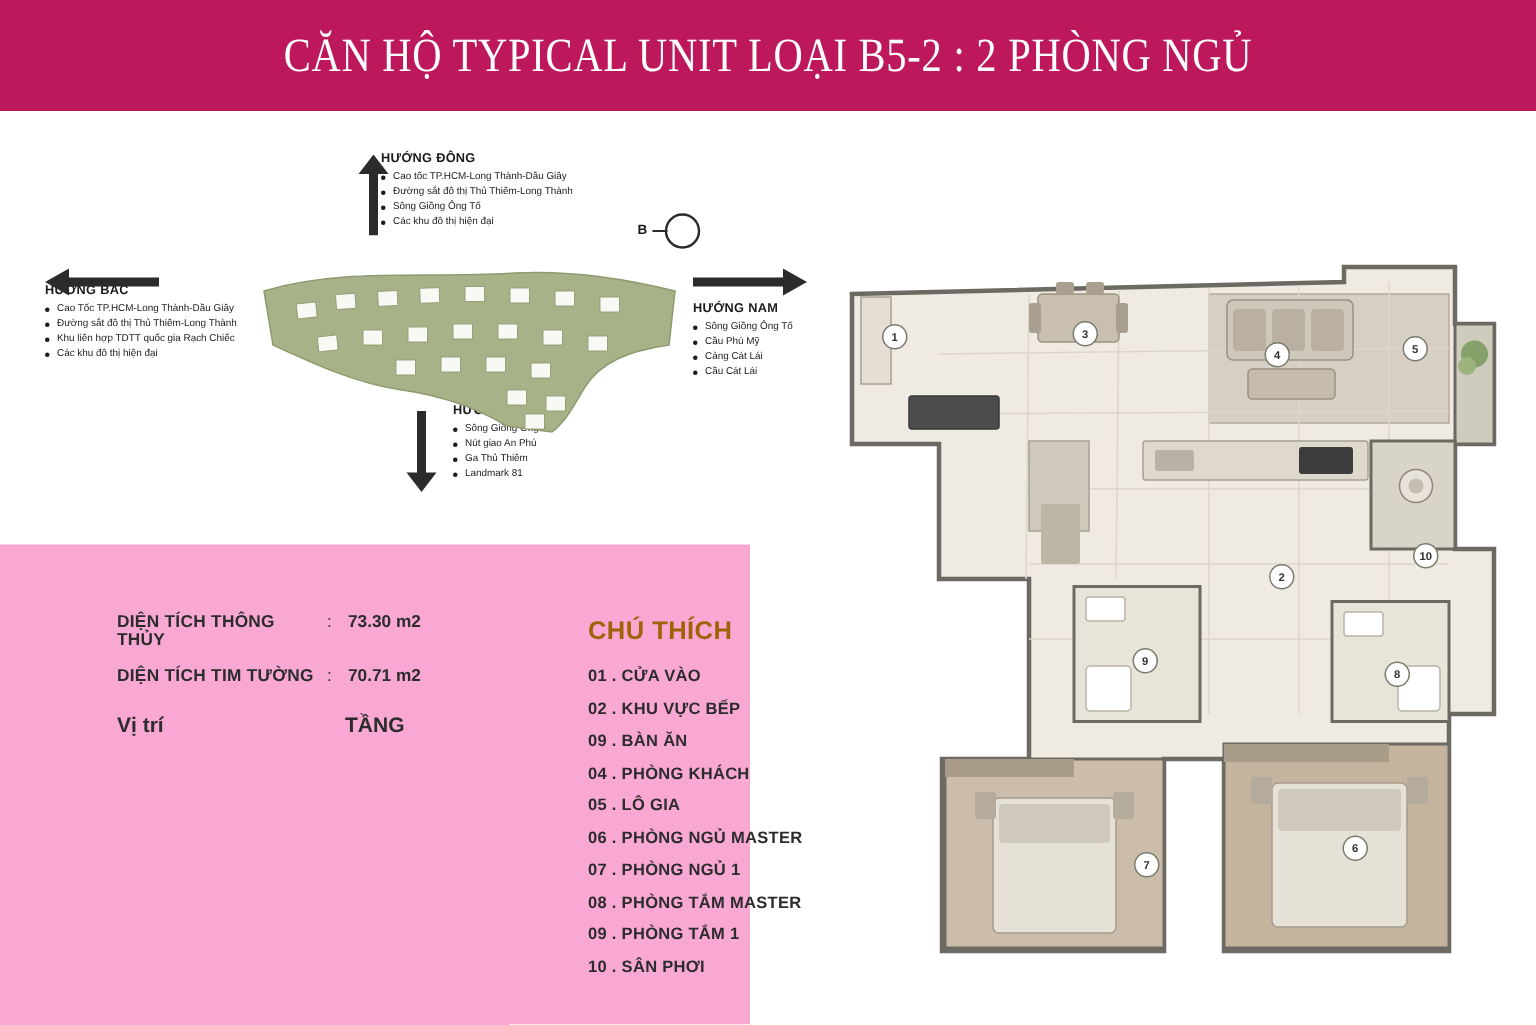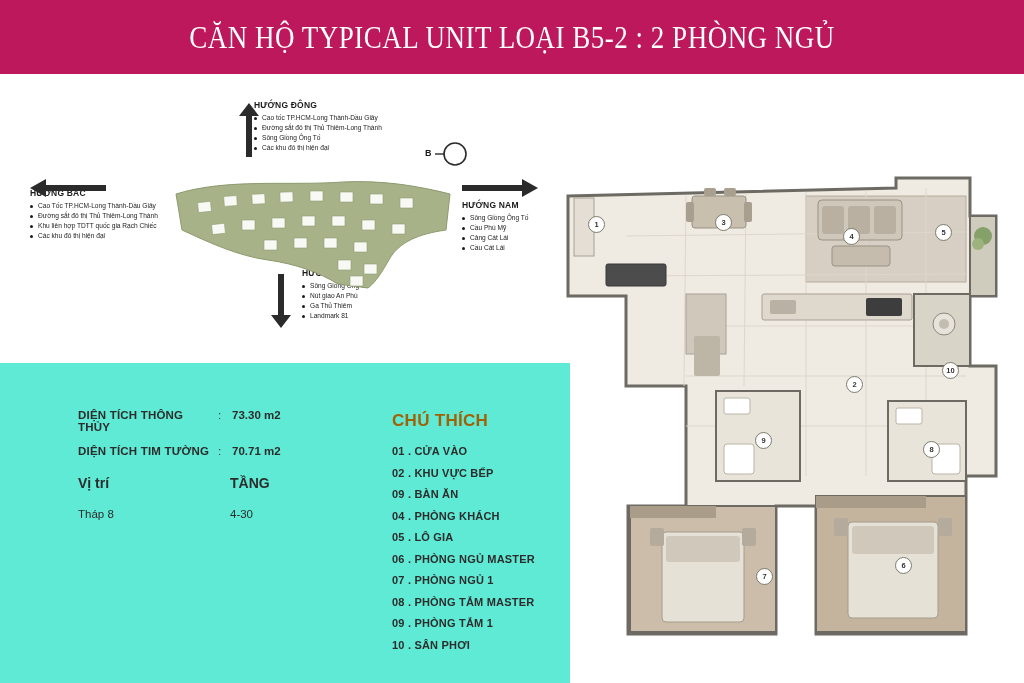--- a/index.html
+++ b/index.html
@@ -20,22 +20,22 @@
     font-family:"Liberation Serif", serif;
     color:#ffffff;
     font-size:27px;
     letter-spacing:.5px;
     font-weight:400;
     white-space:nowrap;
     transform:scaleY(1.18);
   }
   
   .infopanel{
-    position:absolute;left:0;top:363px;width:570px;height:320px;
-    background:#5eead4;
+    position:absolute;left:0;top:363px;width:500px;height:320px;
+    background:#f9a8d4;
   }
   .info-rows{
     position:absolute;left:78px;top:46px;width:400px;
     font-size:11.5px;color:#2c2c2c;
   }
   .info-row{display:flex;align-items:baseline;margin-bottom:12px;}
   .info-label{width:140px;font-weight:bold;letter-spacing:.2px;}
   .info-colon{width:14px;}
   .info-value{font-weight:700;}
   .subhead{
@@ -113,24 +113,20 @@
     <div class="info-row">
       <span class="info-label">DIỆN TÍCH TIM TƯỜNG</span>
       <span class="info-colon">:</span>
       <span class="info-value">70.71 m2</span>
     </div>
   </div>
 
   <div class="subhead">
     <span class="c1">Vị trí</span>
     <span>TẦNG</span>
-  </div>
-  <div class="subvals">
-    <span class="c1">Tháp 8</span>
-    <span>4-30</span>
   </div>
 </div>
 
 <div class="legend">
   <div class="legend-title">CHÚ THÍCH</div>
   <div class="legend-item">01 . CỬA VÀO</div>
   <div class="legend-item">02 . KHU VỰC BẾP</div>
   <div class="legend-item">09 . BÀN ĂN</div>
   <div class="legend-item">04 . PHÒNG KHÁCH</div>
   <div class="legend-item">05 . LÔ GIA</div>

